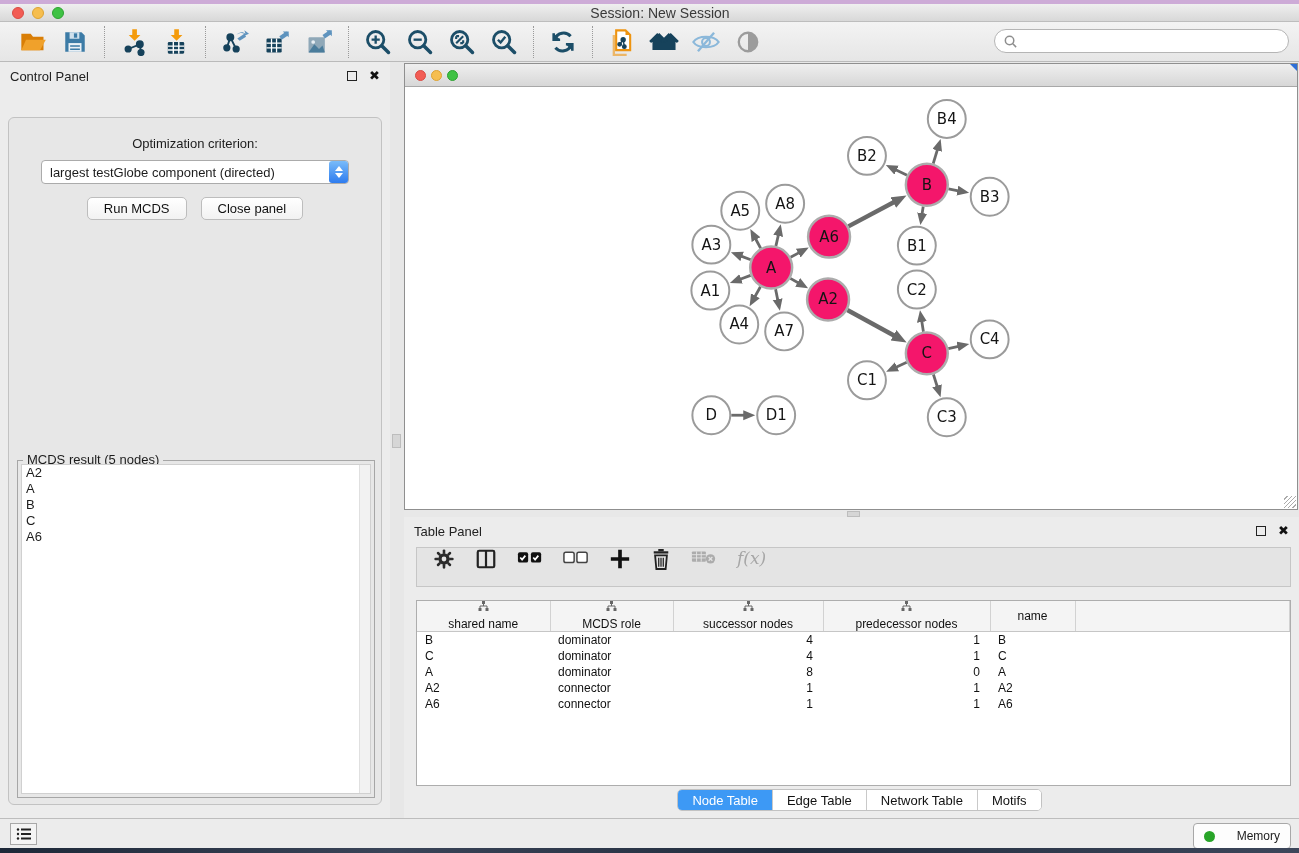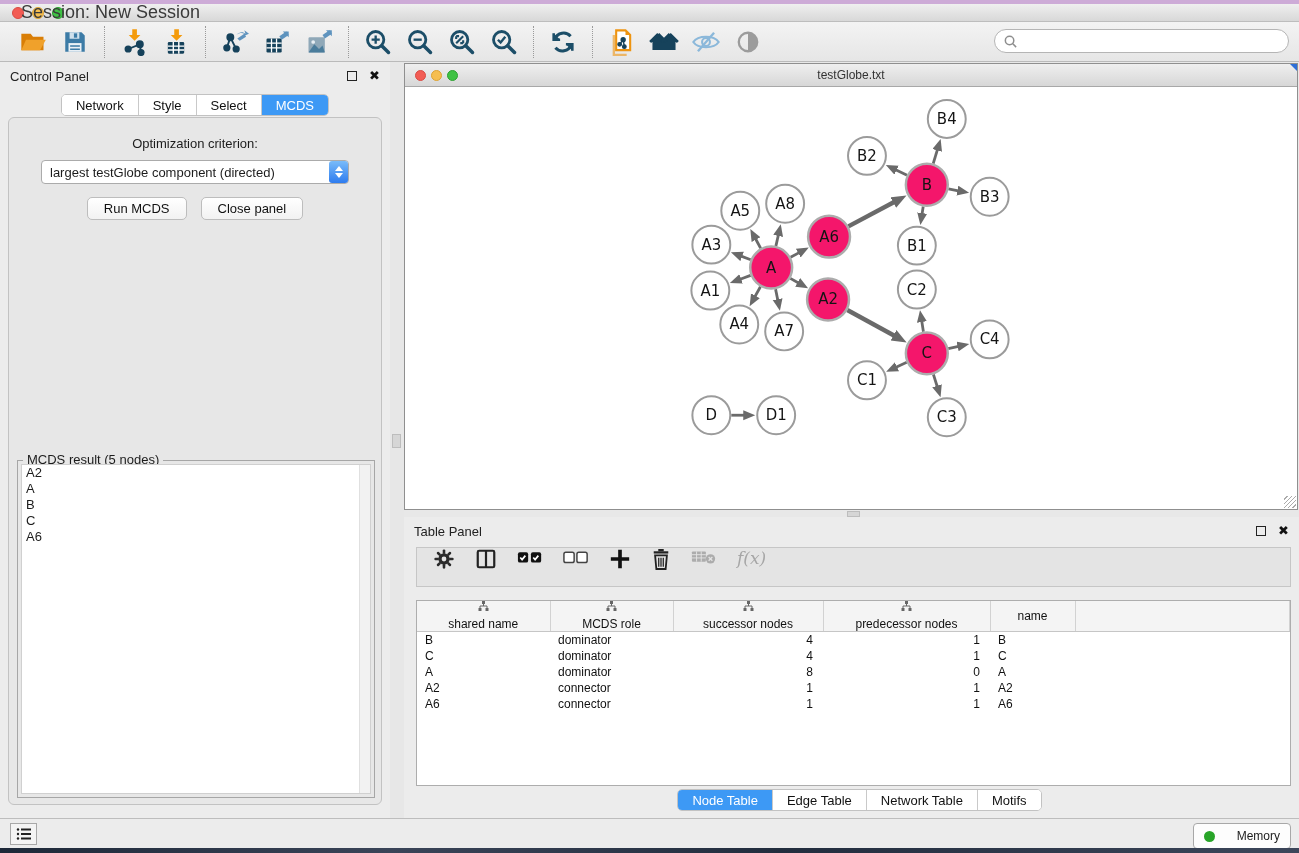--- a/index.html
+++ b/index.html
@@ -9,21 +9,21 @@
   
   #wall-top { position:absolute; left:0; top:0; width:1299px; height:4px; background:#CDABD7; }
   #titlebar { position:absolute; left:0; top:4px; width:1299px; height:18px;
     background:linear-gradient(#EFEFEF,#D8D8D8); border-bottom:1px solid #BDBDBD;
     display:flex; align-items:center; }
   .tl { width:12px; height:12px; border-radius:50%; margin-right:8px; }
   .tl.red{ background:#F25C54; border:1px solid #D94B44;}
   .tl.yel{ background:#F6BE4F; border:1px solid #DDA333;}
   .tl.grn{ background:#3FC244; border:1px solid #2EA232;}
   #titlebar .lights { display:flex; margin-left:12px; }
-  #titlebar .title { position:absolute; left:0; right:0; font-size:18px; color:#3a3a3a;padding-left:21px; }
+  #titlebar .title { position:absolute; left:0; right:0; text-align:center; font-size:14px; color:#3a3a3a;padding-left:21px; }
 
   #toolbar { position:absolute; left:0; top:22px; width:1299px; height:40px;
     background:linear-gradient(#F3F3F3,#E6E6E6); border-bottom:1px solid #BABABA;
     display:flex; align-items:center; padding-left:12px; }
   .tb-ic { width:30px; height:30px; display:flex; align-items:center; justify-content:center; margin:0 6px; }
   .tb-sep { height:32px; border-left:1px dotted #9A9A9A; margin:0 8px; }
   #search-wrap { position:absolute; right:10px; top:7px; width:295px; height:24px;
     background:#fff; border:1px solid #B5B5B5; border-radius:12px; display:flex; align-items:center; padding-left:8px;}
   #search-wrap input { border:none; outline:none; flex:1; height:20px; font-size:13px; background:transparent; margin-left:6px;}
 
@@ -274,28 +274,20 @@
     <input type="text" value="" style="">
   </div>
 </div>
 
 <div id="control-panel">
   <div class="panel-head">
     <span class="pt">Control Panel</span>
     <span class="spacer"></span>
     <span class="float-ic"></span>
     <span class="close-ic">✖</span>
-  </div>
-  <div id="cp-tabs">
-    <div class="tabset">
-      <div class="tab">Network</div>
-      <div class="tab">Style</div>
-      <div class="tab">Select</div>
-      <div class="tab active">MCDS</div>
-    </div>
   </div>
   <div id="cp-body">
     <div id="opt-label">Optimization criterion:</div>
     <div id="dropdown">
       <span class="dval">largest testGlobe component (directed)</span>
       <span class="stepper">
           <span class="chev-up"></span>
           <span class="chev-dn"></span>
         </span>
     </div>
@@ -323,21 +315,20 @@
     <div id="v-grip"></div>
   </div>
 
 <div id="net-window">
   <div id="net-titlebar">
     <div class="lights">
       <div class="tl red"></div>
       <div class="tl yel"></div>
       <div class="tl grn"></div>
     </div>
-    <div class="title">testGlobe.txt</div>
     <div id="net-corner"></div>
   </div>
   <div id="net-canvas">
     <svg id="network-svg" viewBox="404 88 894 423" preserveAspectRatio="xMidYMid meet">
         <defs>
 <marker id="arr" markerWidth="14" markerHeight="12" refX="1" refY="5" orient="auto" markerUnits="userSpaceOnUse">
             <path d="M0,0 L12,5 L0,10 Z" fill="#6A6A6A"></path>
           </marker>
 <marker id="arrB" markerWidth="17" markerHeight="14" refX="1" refY="6" orient="auto" markerUnits="userSpaceOnUse">
             <path d="M0,0 L15,6 L0,12 Z" fill="#6A6A6A"></path>

